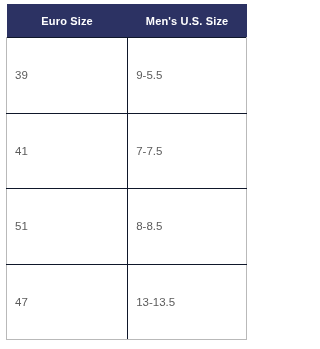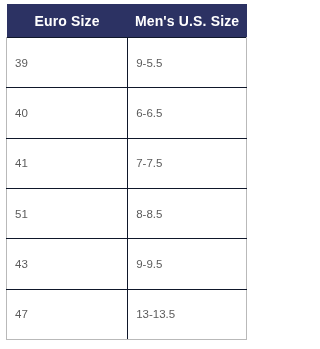--- a/index.html
+++ b/index.html
@@ -28,21 +28,21 @@
     border-collapse: collapse;
     table-layout: fixed;
   }
 
   table.size-chart col.col-euro { width: 50.5%; }
   table.size-chart col.col-us   { width: 49.5%; }
 
   thead th {
     background: #2c3263;
     color: #ffffff;
-    font-size: 14px;
+    font-size: 11px;
     font-weight: bold;
     letter-spacing: 0.15px;
     text-align: center;
     height: 33px;
     padding: 0;
     border: none;
   }
 
   tbody td {
     border: 1px solid #0f172a;
@@ -73,34 +73,26 @@
         <th>Euro Size</th>
         <th>Men's U.S. Size</th>
       </tr>
     </thead>
     <tbody>
       <tr>
         <td>39</td>
         <td>9-5.5</td>
       </tr>
       <tr>
-        <td>40</td>
-        <td>6-6.5</td>
-      </tr>
-      <tr>
         <td>41</td>
         <td>7-7.5</td>
       </tr>
       <tr>
         <td>51</td>
         <td>8-8.5</td>
-      </tr>
-      <tr>
-        <td>43</td>
-        <td>9-9.5</td>
       </tr>
       <tr>
         <td>47</td>
         <td>13-13.5</td>
       </tr>
     </tbody>
   </table>
 </div>
 
 </body></html>

